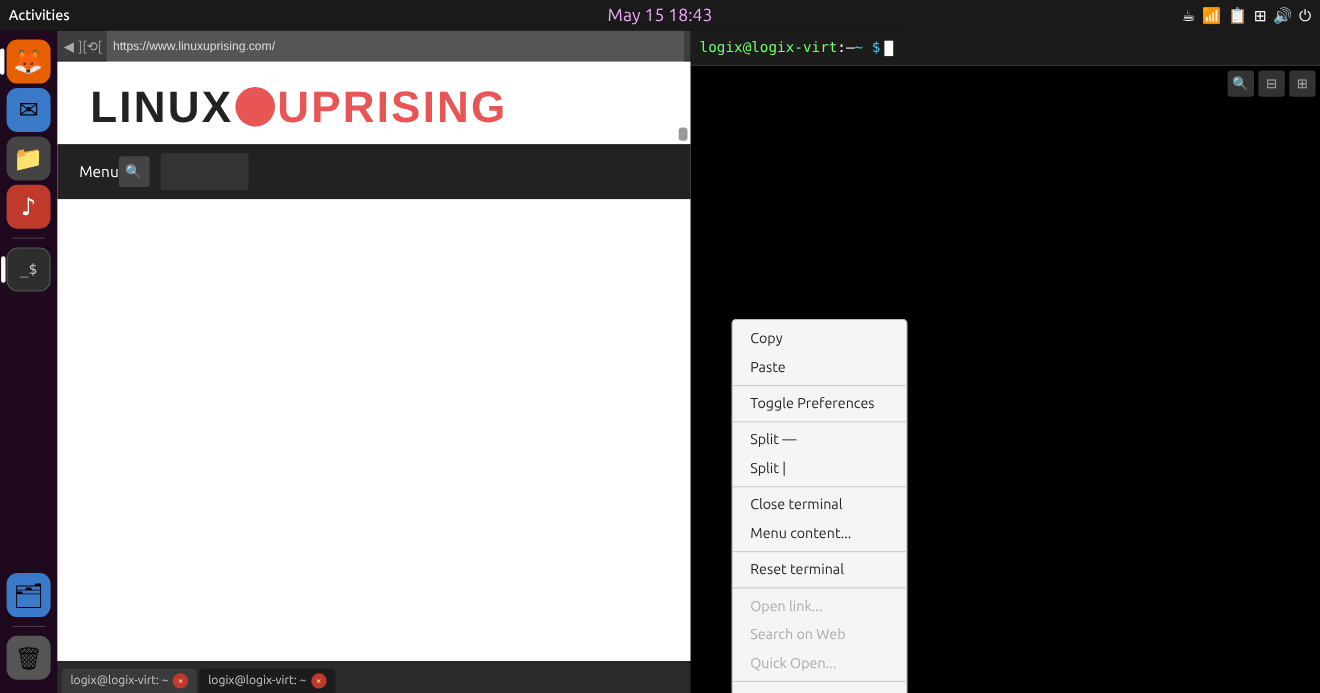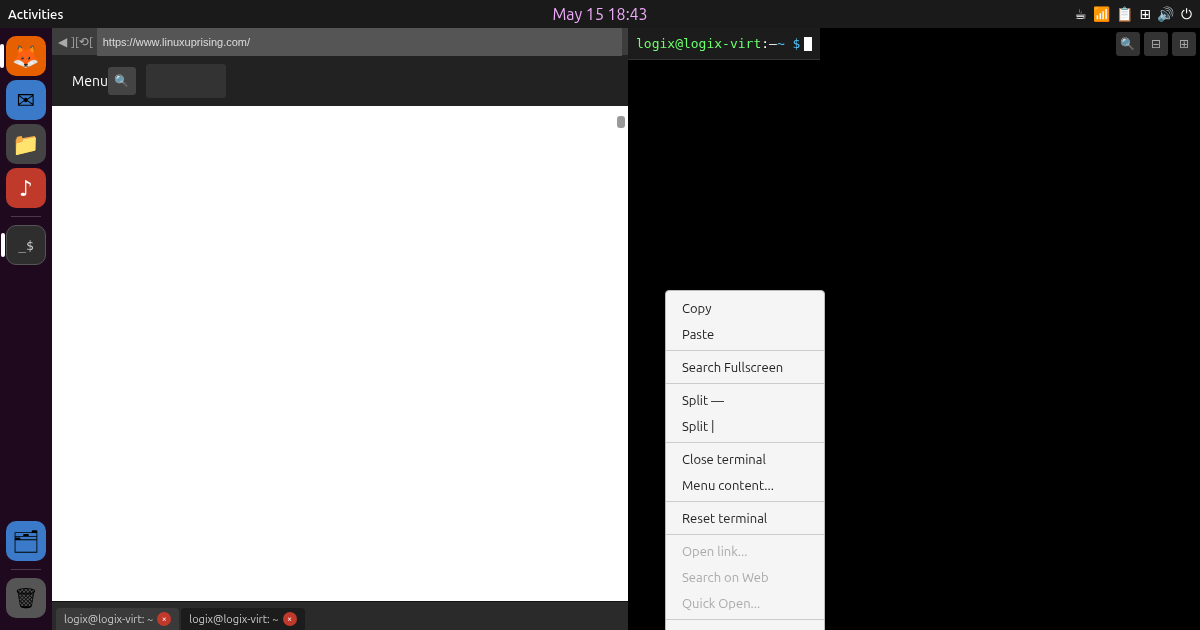--- a/index.html
+++ b/index.html
@@ -277,20 +277,21 @@
       color: #fff;
       font-size: 9px;
       cursor: pointer;
     }
 
     
     .right-panel {
       flex: 1;
       background: #000;
       display: flex;
+      flex-direction: column;
       position: relative;
     }
     .terminal-header {
       height: 32px;
       background: #1c1c1c;
       display: flex;
       align-items: center;
       padding: 0 8px;
       border-bottom: 1px solid #333;
       gap: 4px;
@@ -457,20 +458,25 @@
     <div class="address-bar">
       <div class="address-bar-nav">
         <span style="cursor:pointer;">◀</span>
         <span>][⟲[</span>
       </div>
       <input class="address-input" type="text" readonly="" value="https://www.linuxuprising.com/" style="">
     </div>
 
     <div class="website-body">
 
+      <div class="logo-area">
+        <div class="logo-text">
+          <span class="logo-linux">LINUX</span><span class="logo-dot"></span><span class="logo-uprising">UPRISING</span>
+        </div>
+      </div>
 
       <div class="site-nav">
         <span class="site-nav-menu">Menu</span>
         <div class="site-nav-icons">
           <div class="site-nav-icon">🔍</div>
           <div class="site-nav-dark"></div>
         </div>
       </div>
 
       <div class="scroll-indicator"></div>
@@ -507,21 +513,21 @@
       </div>
     </div>
   </div>
 
 </div>
 
 <div class="context-menu" id="context-menu">
 <div class="context-menu-item">Copy</div>
     <div class="context-menu-item">Paste</div>
     <div class="context-menu-separator"></div>
-    <div class="context-menu-item">Search Fullscreen</div>
+    <div class="context-menu-item">Toggle Preferences</div>
     <div class="context-menu-separator"></div>
     <div class="context-menu-item">Split —</div>
     <div class="context-menu-item">Split |</div>
     <div class="context-menu-separator"></div>
     <div class="context-menu-item">Close terminal</div>
     <div class="context-menu-item">Menu content...</div>
     <div class="context-menu-separator"></div>
     <div class="context-menu-item">Reset terminal</div>
     <div class="context-menu-separator"></div>
     <div class="context-menu-item disabled">Open link...</div>

